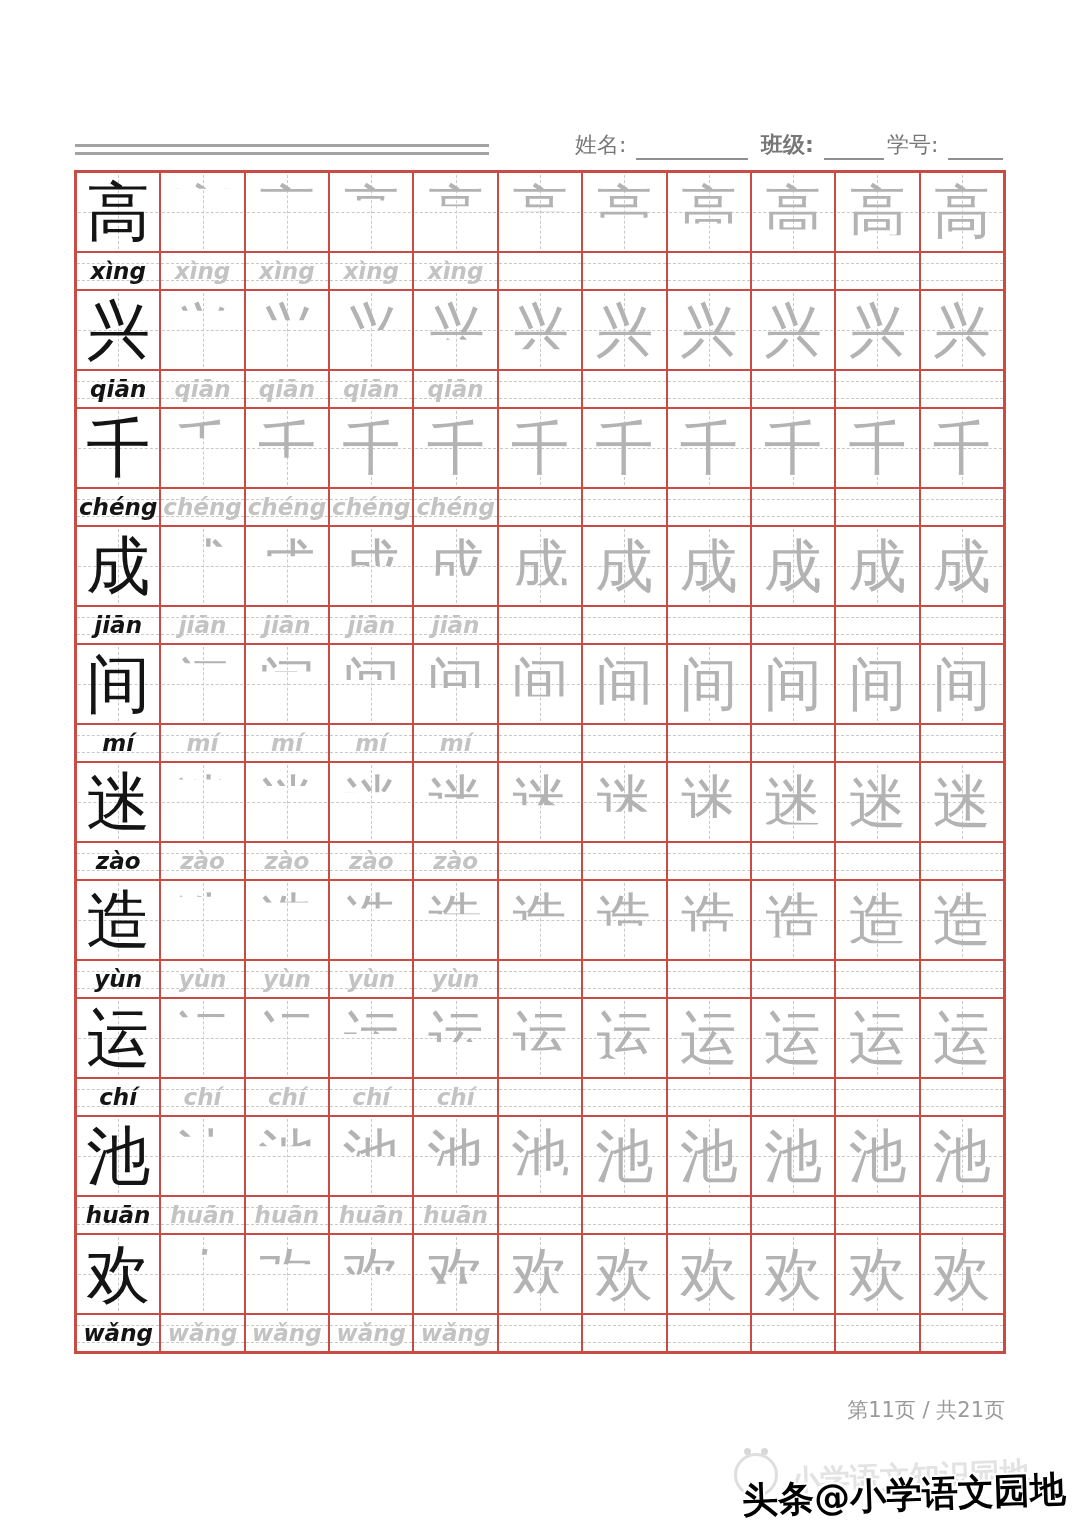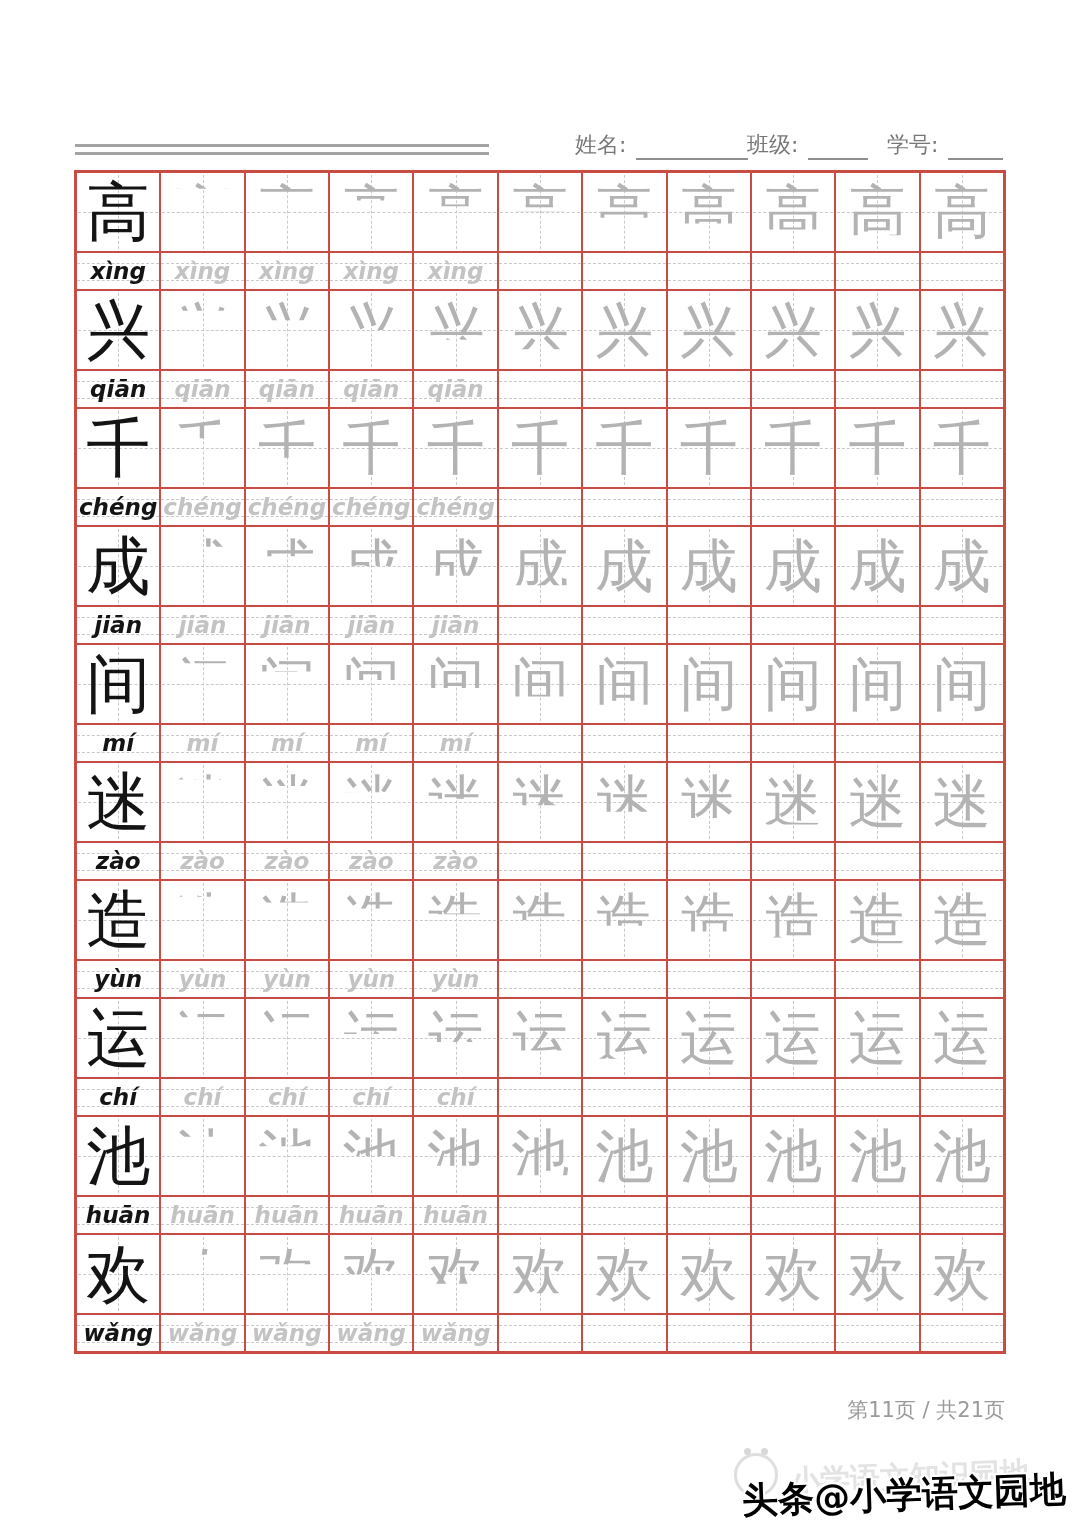--- a/index.html
+++ b/index.html
@@ -25,21 +25,21 @@
   .double-line{
     position:absolute;left:0;top:16px;width:414px;height:11px;
     border-top:3px solid #a3a3a3;border-bottom:3px solid #a3a3a3;
   }
   .hfield{position:absolute;top:2px;font-size:22px;color:var(--muted);white-space:nowrap;}
   .hfield .blank{
     display:inline-block;height:24px;vertical-align:bottom;
     border-bottom:2px solid #8f8f8f;margin-left:10px;
   }
   .hf-name{left:500px;}  .hf-name .blank{width:112px;}
-  .hf-class{left:672px;} .hf-class .blank{width:60px;}
+  .hf-class{left:686px;font-weight:bold;} .hf-class .blank{width:60px;}
   .hf-id{left:812px;}    .hf-id .blank{width:55px;}
 
   
   .grid{
     position:absolute;left:74px;top:170px;width:932px;
     border:2px solid var(--red);
     display:grid;grid-template-columns:repeat(11,1fr);
     background:#fff;
   }
   .cell{position:relative;border:1px solid var(--red);overflow:hidden;

